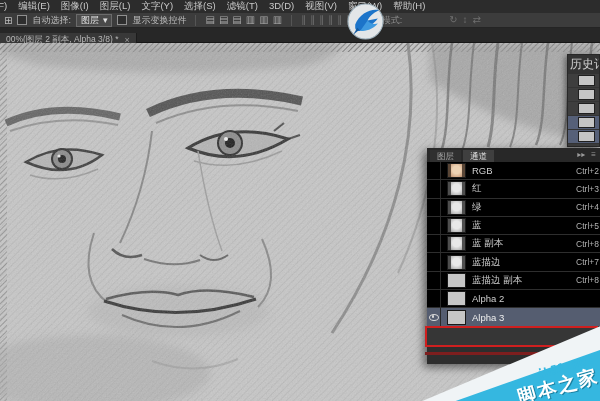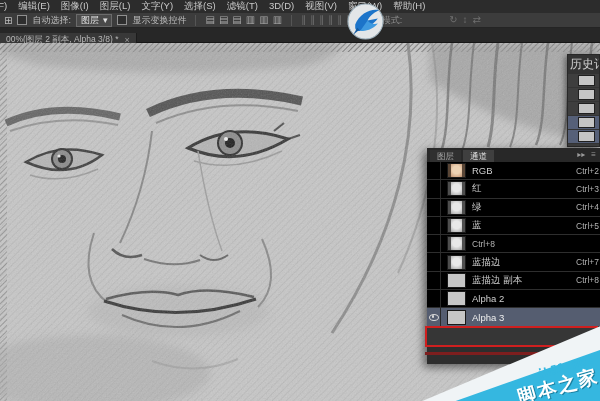--- a/index.html
+++ b/index.html
@@ -328,20 +328,21 @@
     <span class="thumb t-face"></span>
     <span class="ch-name">蓝</span>
     <span class="ch-shortcut">Ctrl+5</span>
   </div>
 
   <div class="ch-row">
     <span class="eye-cell">
       
     </span>
     <span class="thumb t-face"></span>
+    <span class="ch-name">蓝 副本</span>
     <span class="ch-shortcut">Ctrl+8</span>
   </div>
 
   <div class="ch-row">
     <span class="eye-cell">
       
     </span>
     <span class="thumb t-face"></span>
     <span class="ch-name">蓝描边</span>
     <span class="ch-shortcut">Ctrl+7</span>

